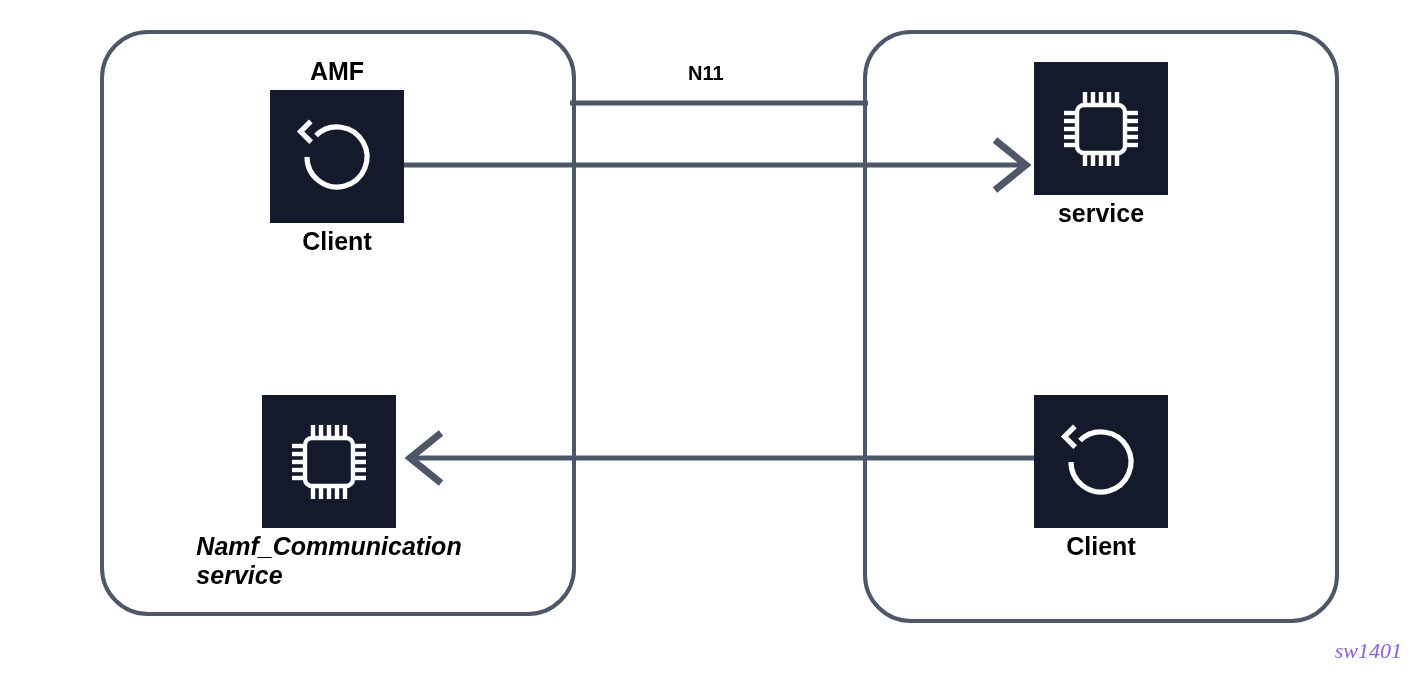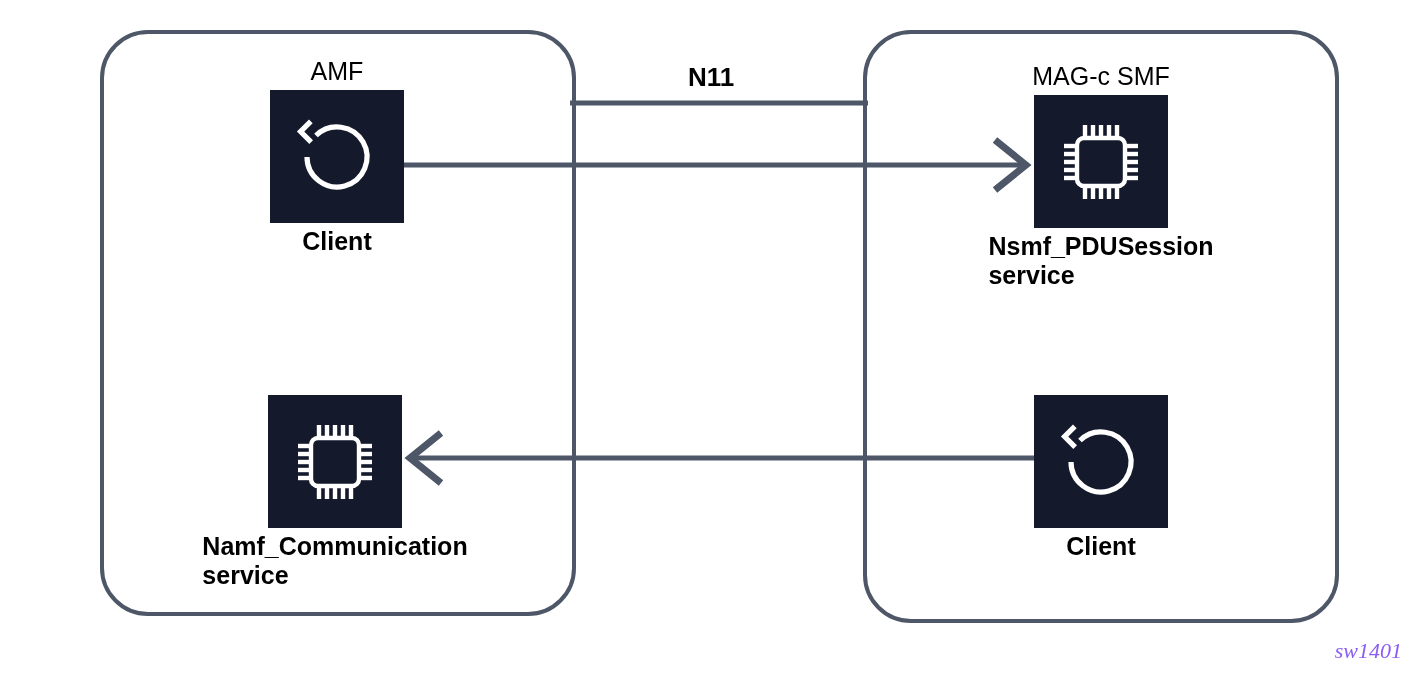--- a/index.html
+++ b/index.html
@@ -50,46 +50,46 @@
     background: #141a2c;
     display: flex;
     align-items: center;
     justify-content: center;
     box-sizing: border-box;
   }
   .icon-tile svg { display: block; }
 
   .node-title {
     font-size: 25px;
-    font-weight: normal;
+    font-weight: bold;
     color: #000000;
     line-height: 1.12;
     text-align: center;
     margin-bottom: 5px;
     white-space: nowrap;
   }
   .node-caption {
     font-size: 25px;
     font-weight: bold;
     color: #000000;
     line-height: 1.17;
     text-align: left;
     margin-top: 4px;
   }
 
   
   #node-amf-client      { left: 187px; top: 57px;  }
-  #node-namf-service    { left: 185px; top: 395px; }
+  #node-namf-service    { left: 179px; top: 395px; font-style: italic; }
   #node-nsmf-service    { left: 951px; top: 62px;  }
   #node-smf-client      { left: 951px; top: 395px; }
 
   
   .iface-label {
     position: absolute;
-    font-size: 26px;
+    font-size: 20px;
     font-weight: bold;
     color: #000000;
     white-space: nowrap;
   }
   #label-n11 { left: 688px; top: 62px; }
 
   
   #watermark {
     position: absolute;
     right: 26px;
@@ -165,21 +165,20 @@
         </g>
       </svg>
     </div>
     <div class="node-caption">
       <div>Namf_Communication</div>
       <div>service</div>
     </div>
   </div>
 
   <div id="node-nsmf-service" class="node">
-    <div class="node-title">MAG-c SMF</div>
     <div class="icon-tile">
       <svg width="96" height="96" viewBox="0 0 96 96" xmlns="http://www.w3.org/2000/svg">
         <g stroke="#ffffff" stroke-width="4.4" fill="none" stroke-linecap="butt">
           <rect x="24" y="24" width="48" height="48" rx="7" ry="7"></rect>
           <line x1="32" y1="24" x2="32" y2="11"></line>
           <line x1="40" y1="24" x2="40" y2="11"></line>
           <line x1="48" y1="24" x2="48" y2="11"></line>
           <line x1="56" y1="24" x2="56" y2="11"></line>
           <line x1="64" y1="24" x2="64" y2="11"></line>
           <line x1="32" y1="72" x2="32" y2="85"></line>
@@ -194,21 +193,20 @@
           <line x1="24" y1="64" x2="11" y2="64"></line>
           <line x1="72" y1="32" x2="85" y2="32"></line>
           <line x1="72" y1="40" x2="85" y2="40"></line>
           <line x1="72" y1="48" x2="85" y2="48"></line>
           <line x1="72" y1="56" x2="85" y2="56"></line>
           <line x1="72" y1="64" x2="85" y2="64"></line>
         </g>
       </svg>
     </div>
     <div class="node-caption">
-      <div>Nsmf_PDUSession</div>
       <div>service</div>
     </div>
   </div>
 
   <div id="node-smf-client" class="node">
     <div class="icon-tile">
       <svg width="96" height="96" viewBox="0 0 96 96" xmlns="http://www.w3.org/2000/svg">
         <path d="M 18 48 A 30 30 0 1 0 27 26.5" fill="none" stroke="#ffffff" stroke-width="5.2" stroke-linecap="butt"></path>
         <polyline points="14.5,15.5 14.5,30 29.5,30" fill="none" stroke="#ffffff" stroke-width="5.2" stroke-linejoin="miter" stroke-linecap="butt" transform="rotate(45 22 22.75)"></polyline>
       </svg>

